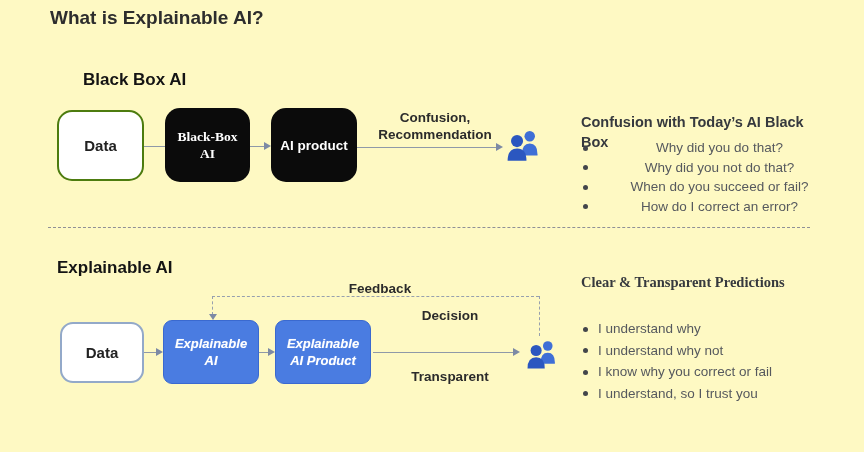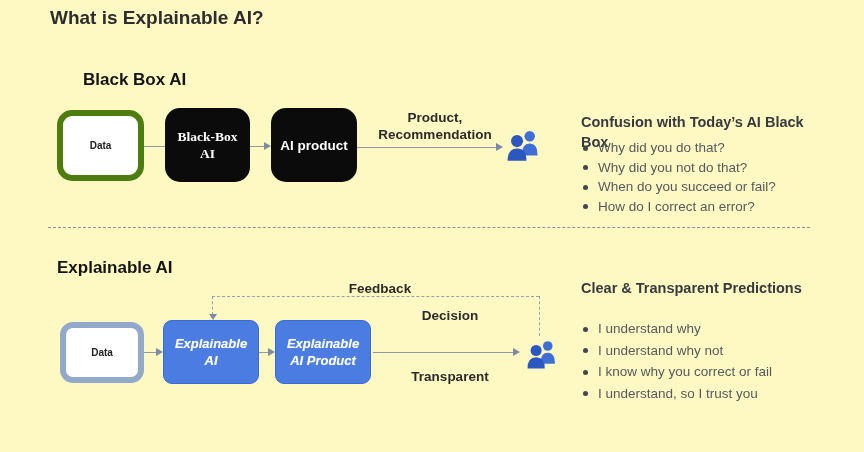--- a/index.html
+++ b/index.html
@@ -17,22 +17,22 @@
     left: 50px; top: 7px;
     font-size: 19px; font-weight: bold; color: #2d2d2d;
   }
   .section-heading {
     font-size: 17px; font-weight: bold; color: #141414;
   }
 
   
   .box { display: flex; flex-direction: column; align-items: center; justify-content: center; text-align: center; }
   .data-box {
-    background: #ffffff; border: 6px solid #4d7c0f; border-radius: 15px;
-    font-size: 10px; font-weight: bold; color: #222222;
+    background: #ffffff; border: 2px solid #4d7c0f; border-radius: 15px;
+    font-size: 15px; font-weight: bold; color: #222222;
   }
   .data-box.blue-border { border-color: #93a9c9; border-radius: 13px; }
   .black-box {
     background: #0b0b0b; border-radius: 15px;
     color: #ffffff; font-size: 13.5px; font-weight: bold; line-height: 17px;
   }
   .blue-box {
     background: #4a7ce1; border: 1px solid #3a69cf; border-radius: 9px;
     color: #ffffff; font-size: 13px; font-style: italic; font-weight: bold; line-height: 17px;
     text-shadow: 0 0 1px rgba(255,255,255,.4);
@@ -67,21 +67,21 @@
   .bullet-list { list-style: none; }
   .bullet-list li {
     position: relative; padding-left: 17px;
     font-size: 13.5px; color: #56595e;
   }
   .bullet-list li::before {
     content: ""; position: absolute; left: 2px; top: 50%;
     width: 5px; height: 5px; margin-top: -2px; border-radius: 50%;
     background: #43464b;
   }
-  .list-top li { line-height: 19.5px; }
+  .list-top li { line-height: 19.5px; text-align: center; }
   .list-bottom li { line-height: 21.5px; }
 
   .people-icon svg { display: block; }
 </style>
 </head>
 <body>
 
 <div class="canvas">
 
   <div class="abs page-title">What is Explainable AI?</div>
@@ -100,21 +100,21 @@
   </div>
 
   <div class="abs hline" style="left:250px; top:146px; width:15px;"></div>
   <div class="abs arrowhead-right" style="left:264px; top:142px;"></div>
 
   <div class="abs box black-box" style="left:271px; top:108px; width:86px; height:74px;">
     <span>AI product</span>
   </div>
 
   <div class="abs flow-label" style="left:368px; top:109px; width:134px;">
-    <div>Product,</div>
+    <div>Confusion,</div>
     <div>Recommendation</div>
   </div>
 
   <div class="abs hline" style="left:357px; top:147px; width:140px;"></div>
   <div class="abs arrowhead-right" style="left:496px; top:143px;"></div>
 
   <div class="abs people-icon" style="left:506px; top:126px;">
     <svg width="36" height="40" viewBox="0 0 44 48">
       <g fill="#3f6fd6">
         <circle cx="29" cy="12" r="6.4"></circle>
@@ -179,21 +179,21 @@
         <circle cx="29" cy="12" r="6.4"></circle>
         <path d="M19.5 34 q0 -13 9.5 -13 q9.5 0 9.5 13 l0 1.5 l-19 0 z"></path>
       </g>
       <g fill="#2b57c0">
         <circle cx="13.5" cy="18" r="7.4"></circle>
         <path d="M2 42 q0 -15 11.5 -15 q11.5 0 11.5 15 z"></path>
       </g>
     </svg>
   </div>
 
-  <div class="abs panel-heading" style="left:581px; top:278px; width:250px;">Clear &amp; Transparent Predictions</div>
+  <div class="abs panel-heading" style="left:581px; top:272px; width:250px;font-family:Liberation Serif, serif;">Clear &amp; Transparent Predictions</div>
   <ul class="abs bullet-list list-bottom" style="left:581px; top:318px; width:260px;">
     <li>I understand why</li>
     <li>I understand why not</li>
     <li>I know why you correct or fail</li>
     <li>I understand, so I trust you</li>
   </ul>
 
 </div>
 
 </body></html>

